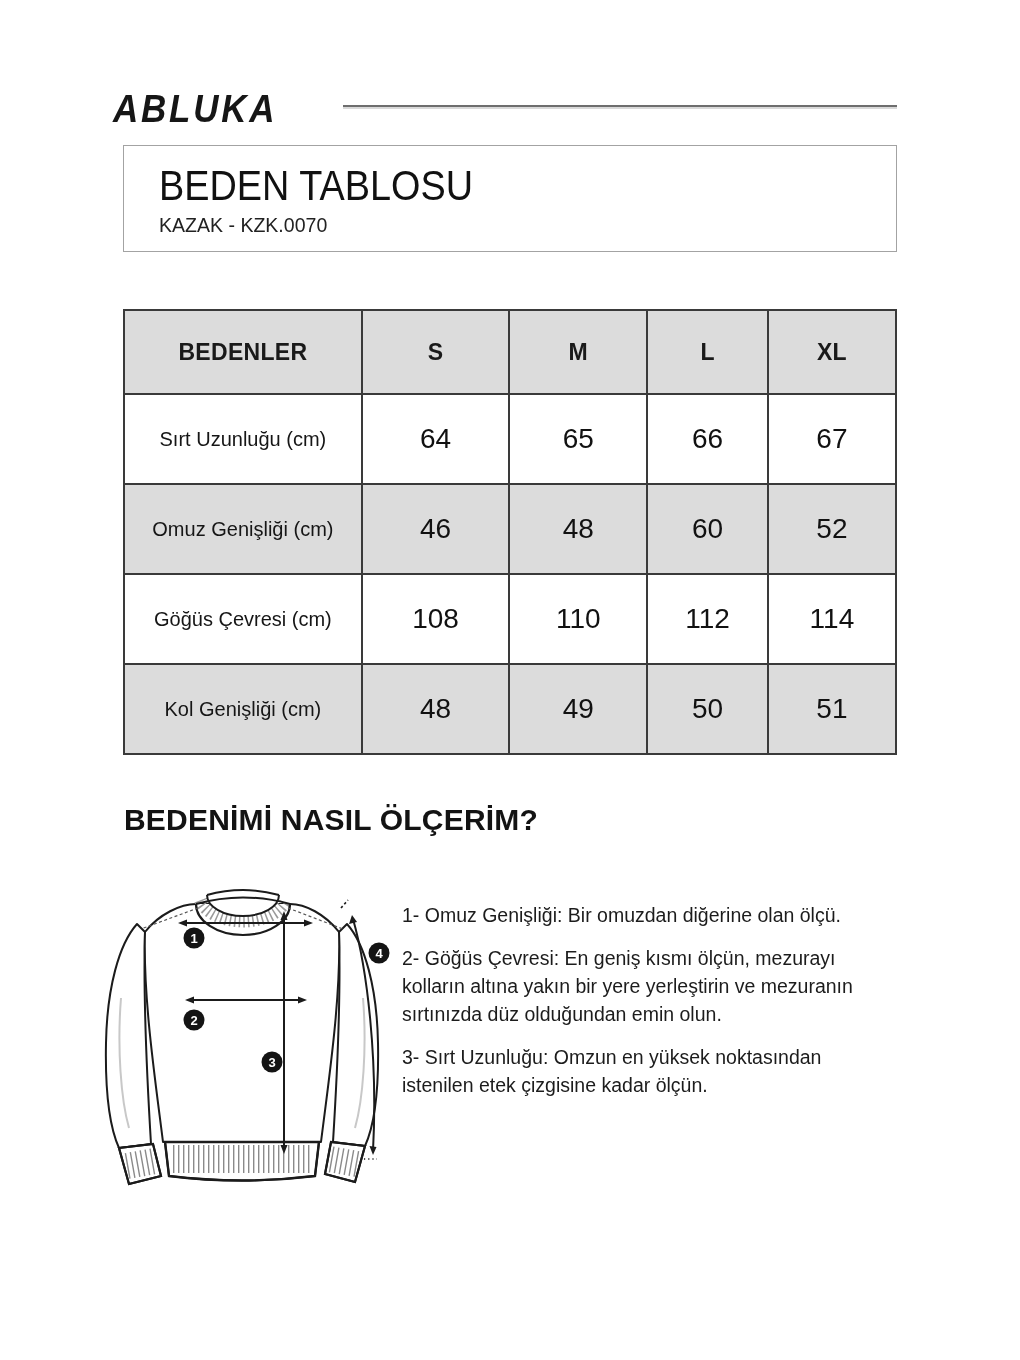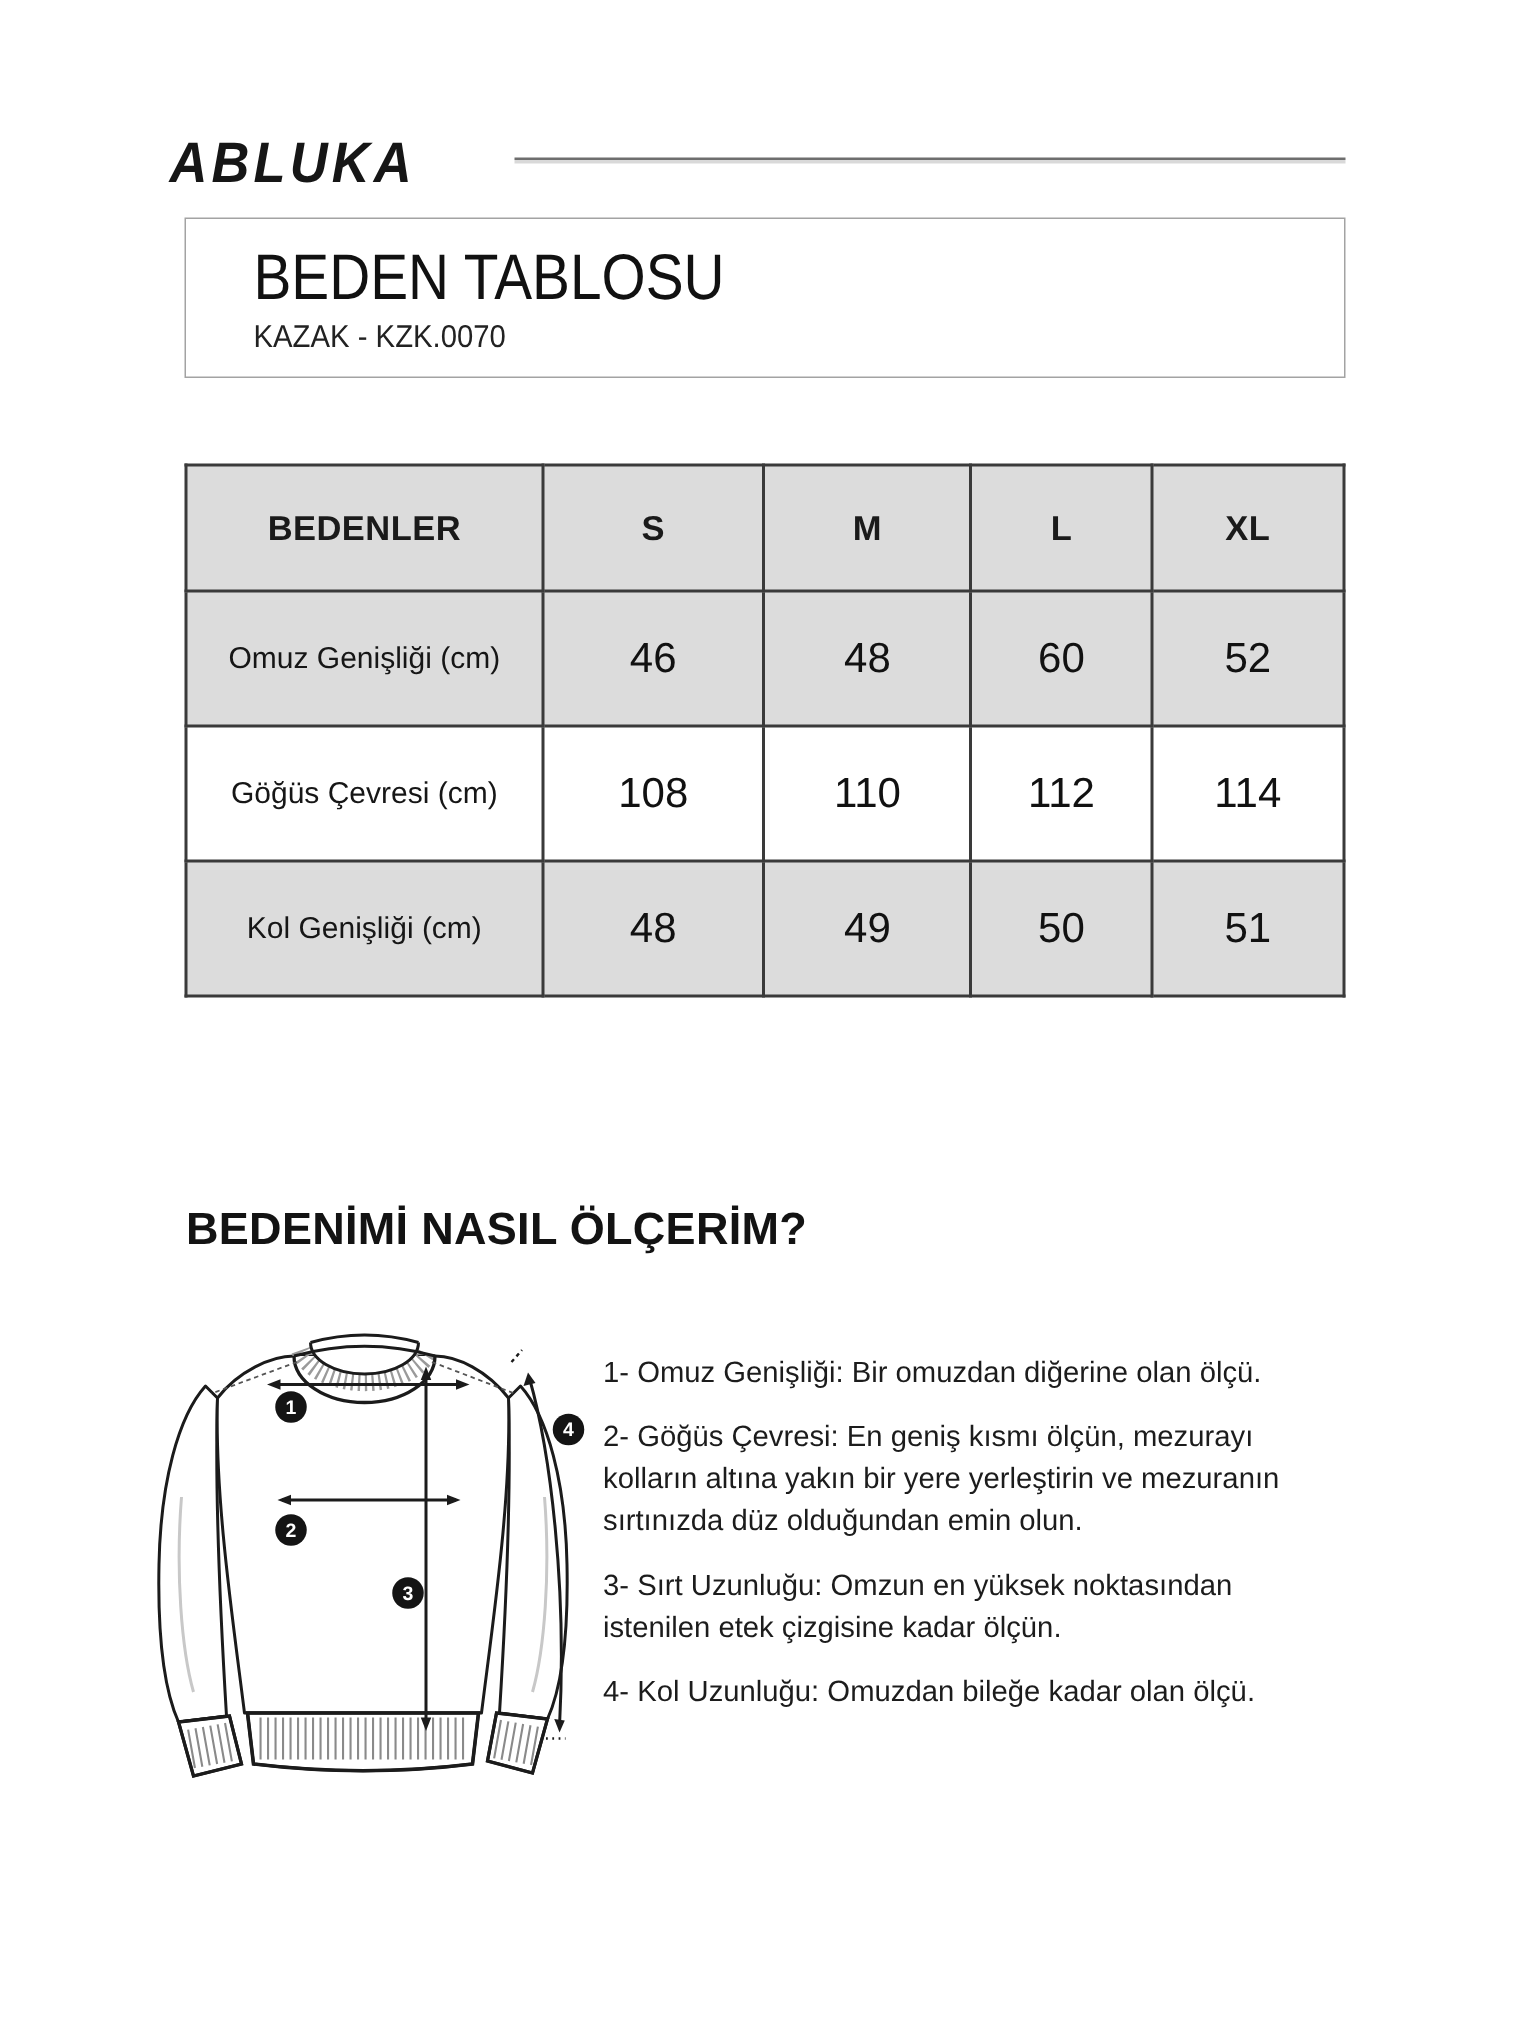--- a/index.html
+++ b/index.html
@@ -18,21 +18,21 @@
     white-space:nowrap;
   }
   .header-rule {
     position:absolute; left:343px; top:93px; width:554px; height:4px;
     background:linear-gradient(to bottom,#6e6e6e 0 45%,#d9d9d9 45% 100%);
   }
 
   
   .title-box {
     position:absolute; left:123px; top:133px; width:774px; height:107px;
-    border:1px solid #a3a3a3; background:#ffffff; padding:16px 0 0 45px;
+    border:1px solid #a3a3a3; background:#ffffff; padding:16px 0 0 35px;
   }
   .title-box h1 {
     font-size:43px; font-weight:500; color:#111; letter-spacing:0;
     transform:scaleX(0.88); transform-origin:left top; white-space:nowrap; line-height:1.1;
   }
   .title-box .subtitle {
     margin-top:4px; font-size:21px; font-weight:500; color:#222;
     transform:scaleX(0.93); transform-origin:left top; white-space:nowrap;
   }
 
@@ -92,20 +92,27 @@
     <thead>
       <tr>
         <th>BEDENLER</th>
         <th>S</th>
         <th>M</th>
         <th>L</th>
         <th>XL</th>
       </tr>
     </thead>
     <tbody>
+      <tr>
+        <td class="row-label">Sırt Uzunluğu (cm)</td>
+        <td class="size-value">64</td>
+        <td class="size-value">65</td>
+        <td class="size-value">66</td>
+        <td class="size-value">67</td>
+      </tr>
       <tr class="alt">
         <td class="row-label">Omuz Genişliği (cm)</td>
         <td class="size-value">46</td>
         <td class="size-value">48</td>
         <td class="size-value">60</td>
         <td class="size-value">52</td>
       </tr>
       <tr>
         <td class="row-label">Göğüs Çevresi (cm)</td>
         <td class="size-value">108</td>
@@ -201,16 +208,15 @@
         <circle cx="284" cy="75" r="10.5" fill="#141414"></circle>
         <text x="284" y="79.5">4</text>
       </g>
     </svg>
   </div>
 
   <div class="instructions">
     <p>1- Omuz Genişliği: Bir omuzdan diğerine olan ölçü.</p>
     <p>2- Göğüs Çevresi: En geniş kısmı ölçün, mezurayı kolların altına yakın bir yere yerleştirin ve mezuranın sırtınızda düz olduğundan emin olun.</p>
     <p>3- Sırt Uzunluğu: Omzun en yüksek noktasından istenilen etek çizgisine kadar ölçün.</p>
-    <p>4- Kol Uzunluğu: Omuzdan bileğe kadar olan ölçü.</p>
   </div>
 
 </div>
 
 </body></html>

